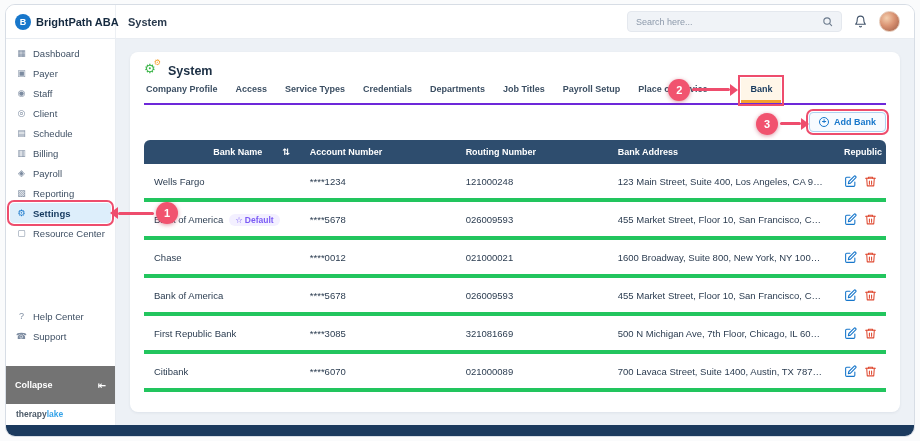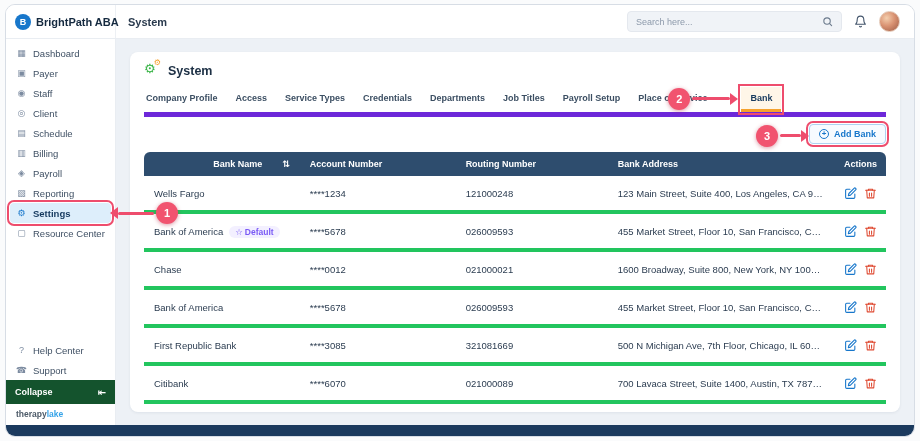--- a/index.html
+++ b/index.html
@@ -28,33 +28,33 @@
   .bell-btn { background:none; border:none; cursor:pointer; display:flex; align-items:center; }
   .avatar { width:21px; height:21px; border-radius:50%; border:1px solid #e2c7b5; background:radial-gradient(circle at 35% 32%, #f4cfae 0%, #d99272 45%, #9c5a44 100%); cursor:pointer; }
   
   .body-row { flex:1; display:flex; min-height:0; }
   .sidebar { width:110px; flex:0 0 110px; background:#fff; border-right:1px solid #e9edf2; display:flex; flex-direction:column; padding-top:4px; }
   .nav-item { height:20px; display:flex; align-items:center; gap:6px; margin:0 4px; padding:0 6px; border-radius:4px; font-size:9.5px; color:#3e4f63; cursor:pointer; position:relative; white-space:nowrap; }
   .nav-icon { width:11px; font-size:9px; color:#7c8ba0; text-align:center; flex:0 0 11px; }
   .nav-item.active { background:#ddeefb; color:#15395e; font-weight:bold; }
   .nav-item.active .nav-icon { color:#1877cb; }
   .sidebar-spacer { flex:1; }
-  .collapse-bar { margin-top:0; height:24px; background:#14532d; color:#fff; font-size:9px; font-weight:bold; display:flex; align-items:center; justify-content:space-between; padding:0 9px; cursor:pointer; }
+  .collapse-bar { margin-top:20px; height:38px; background:#737373; color:#fff; font-size:9px; font-weight:bold; display:flex; align-items:center; justify-content:space-between; padding:0 9px; cursor:pointer; }
   .collapse-ico::before { content:"⇤"; font-size:10px; }
   .brand-footer { font-size:8.5px; font-weight:bold; color:#4c5a68; padding:5px 10px 6px; }
   .brand-footer .lake { color:#35a3e8; }
   
   .main { flex:1; background:#edf1f6; padding:13px 14px; min-width:0; }
   .card { background:#fff; border-radius:8px; height:100%; padding:12px 14px; box-shadow:0 1px 3px rgba(20,40,70,.07); }
   .card-head { display:flex; align-items:center; gap:7px; }
   .gears { position:relative; width:17px; height:14px; flex:0 0 17px; }
   .gears::before { content:"⚙"; position:absolute; left:0; top:-3px; font-size:13px; color:#3cb54a; font-family:"DejaVu Sans",sans-serif; }
   .gears::after { content:"⚙"; position:absolute; right:0; top:-6px; font-size:8px; color:#f5a12d; font-family:"DejaVu Sans",sans-serif; }
   .section-title { font-size:12.5px; font-weight:bold; color:#1c2f44; }
-  .tab-bar { margin-top:9px; display:flex; gap:14px; border-bottom:5px solid #6d28d9; align-items:flex-end; }
+  .tab-bar { display:flex; gap:14px; border-bottom:2px solid #6d28d9; align-items:flex-end; }
   .tab { font-size:9px; font-weight:bold; color:#3c4f63; padding:6px 2px 9px; cursor:pointer; white-space:nowrap; position:relative; }
   .tab.active { color:#173a5e; background:#fff6e8; border-bottom:3px solid #f5a12d; padding:6px 9px 6px; margin-left:18px; }
   .toolbar { margin-top:7px; display:flex; justify-content:flex-end; }
   .add-bank-btn { position:relative; display:flex; align-items:center; gap:5px; padding:4px 9px; background:#f7fbff; border:1px solid #aed2f1; border-radius:4px; color:#1877cb; font-size:9px; font-weight:bold; font-family:inherit; cursor:pointer; }
   .plus-ico { width:10px; height:10px; border:1px solid #1877cb; border-radius:50%; display:flex; align-items:center; justify-content:center; }
   .plus-ico::before { content:"+"; font-size:8px; line-height:1; }
   
   table { width:100%; margin-top:8px; border-collapse:separate; border-spacing:0; table-layout:fixed; }
   thead th { background:#2e4d6e; color:#fff; font-size:9px; font-weight:bold; text-align:left; padding:7px 10px; }
   thead th:first-child { border-radius:6px 0 0 0;text-align:right; }
@@ -218,21 +218,21 @@
               <col style="width:20.5%">
               <col style="width:30.5%">
               <col style="width:7%">
             </colgroup>
           <thead>
             <tr>
               <th><span>Bank Name</span><span class="sort-ico"></span></th>
               <th><span>Account Number</span></th>
               <th><span>Routing Number</span></th>
               <th><span>Bank Address</span></th>
-              <th><span>Actions</span></th>
+              <th><span>Republic</span></th>
             </tr>
           </thead>
           <tbody id="table-body">
               <tr>
     <td><span>Wells Fargo</span></td>
     <td>****1234</td>
     <td>121000248</td>
     <td>123 Main Street, Suite 400, Los Angeles, CA 90015, US</td>
     <td>
       <div class="actions">

